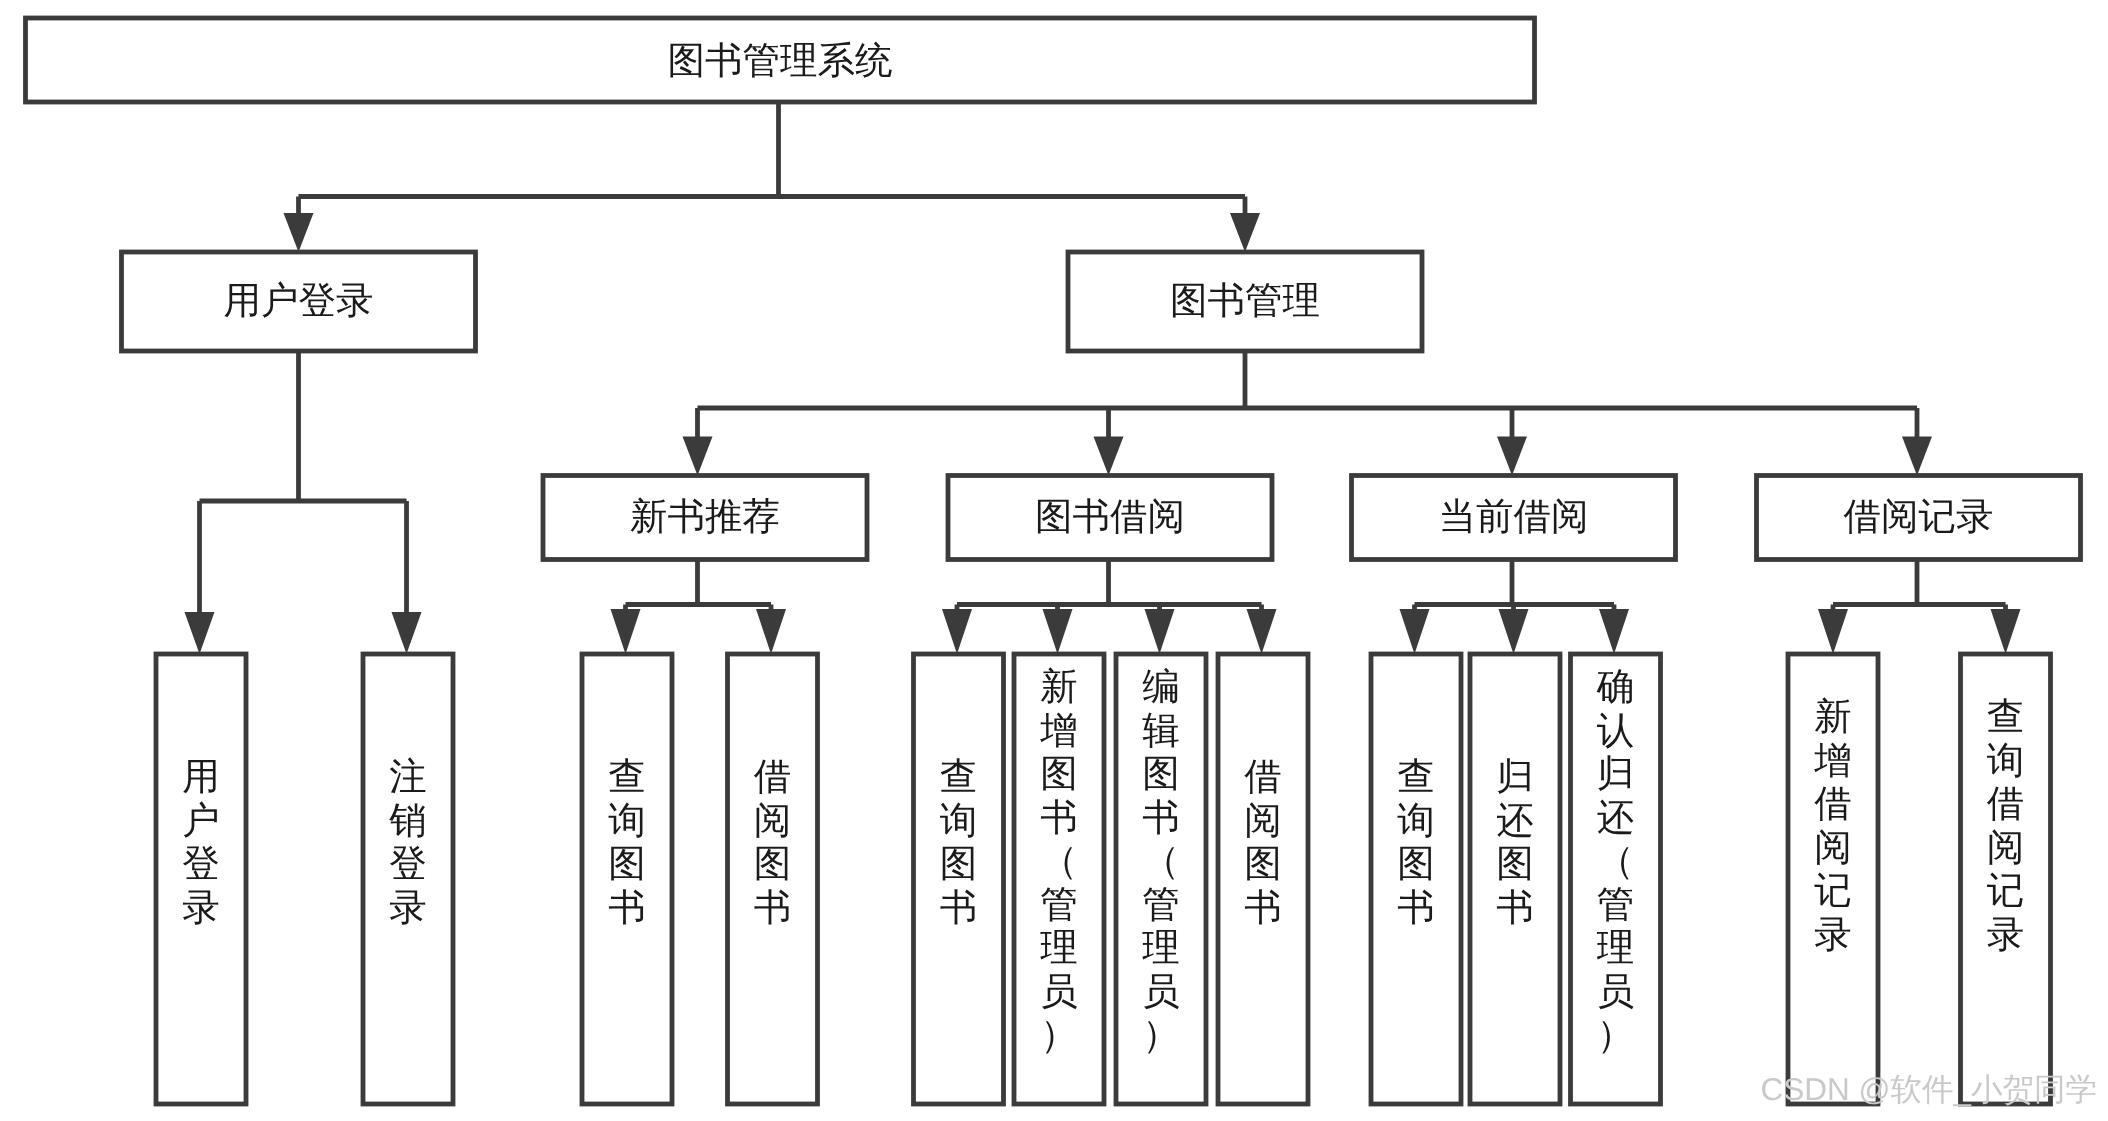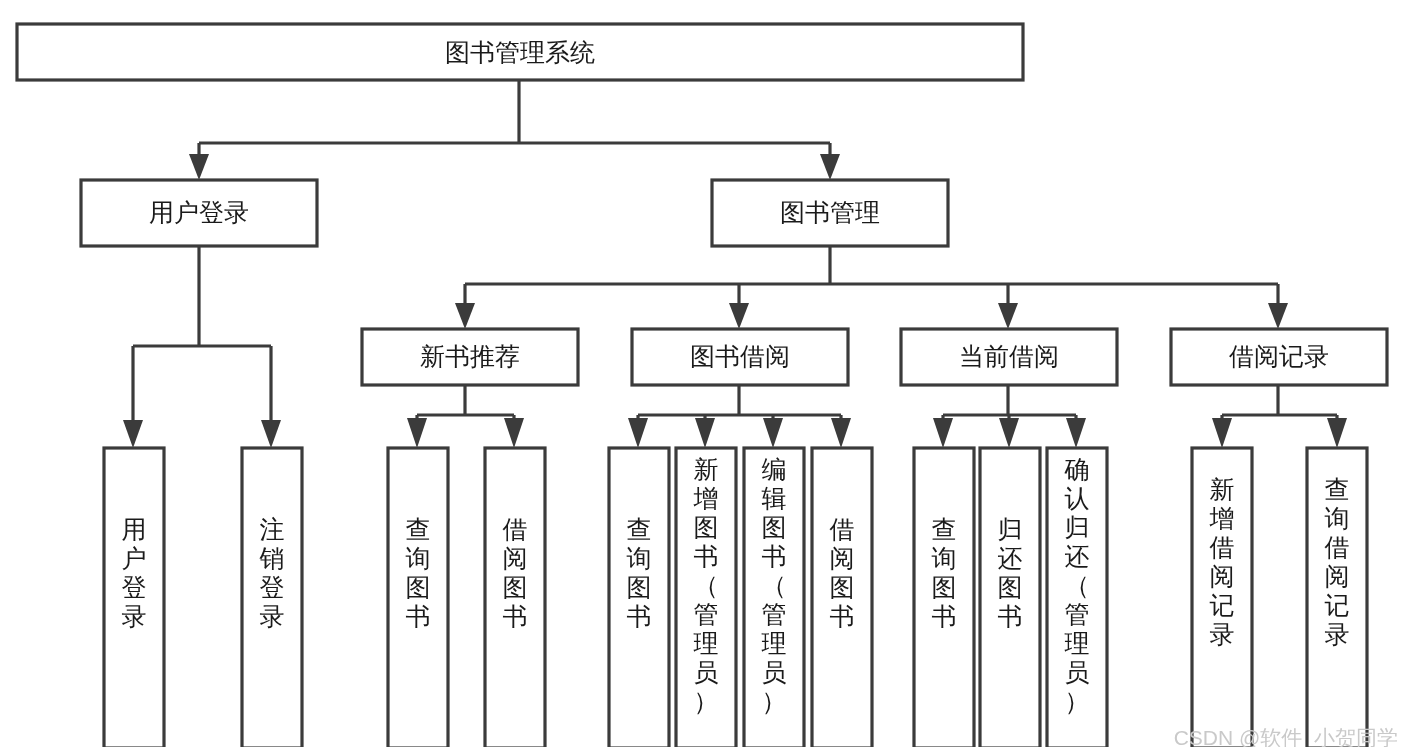--- a/index.html
+++ b/index.html
@@ -13,21 +13,20 @@
     font-family: "Liberation Sans", "DejaVu Sans", sans-serif;
     overflow: hidden;
     position: relative;
   }
   #diagram-root {
     position: absolute;
     left: 0;
     top: 0;
     width: 1405px;
     height: 670px;
-    margin-top: 12px;
   }
   svg#tree-svg {
     display: block;
     width: 1405px;
     height: 747px;
   }
   .node-rect {
     fill: #ffffff;
     stroke: #3b3b3b;
     stroke-width: 3.2;

